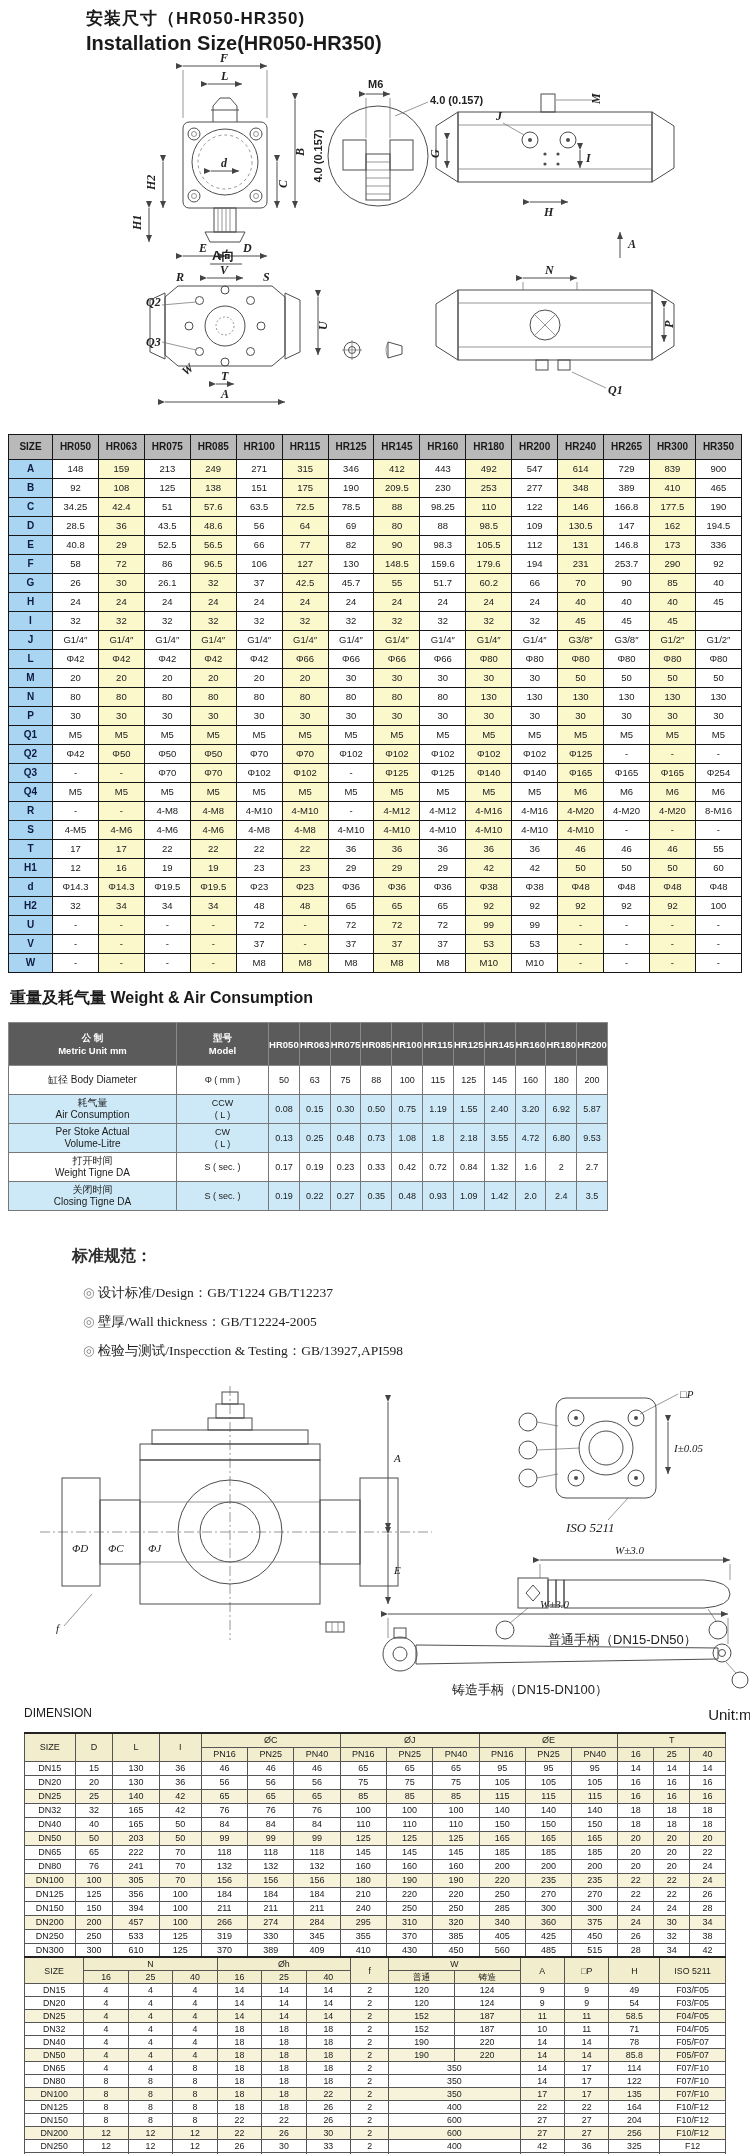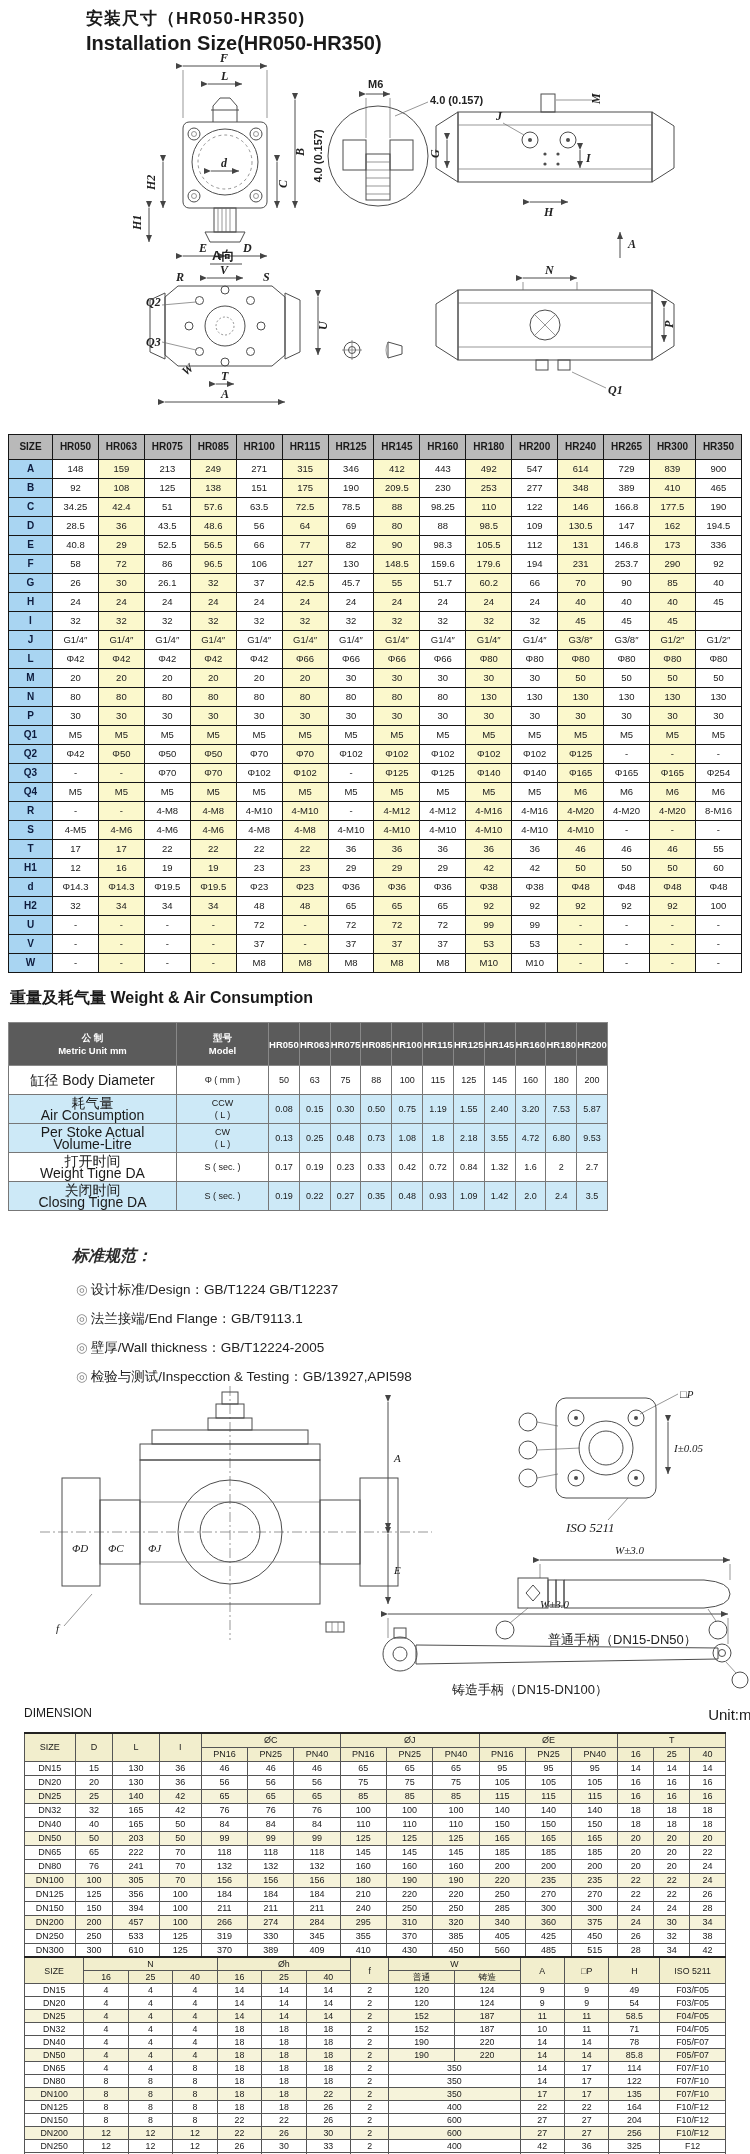--- a/index.html
+++ b/index.html
@@ -36,29 +36,29 @@
   .main td{background:#fff;}
   .main td.ylw{background:#fbf8cc;}
 
   
   table.weight{position:absolute;left:8px;top:1022px;width:600px;border-collapse:collapse;
                table-layout:fixed;font-size:9px;}
   .weight th,.weight td{border:1px solid #777;text-align:center;padding:1px 0;}
   .weight thead th{background:#5b5b5b;color:#fff;height:40px;font-size:9.5px;border-color:#888;}
   .weight thead th div{line-height:13px;}
   .weight tbody tr{height:29px;}
-  .weight tbody th{font-weight:normal;background:#fff;font-size:14px;}
+  .weight tbody th{font-weight:normal;background:#fff;font-size:10px;}
   .weight tbody td{background:#fff;}
   .weight tbody th div,.weight tbody td div{line-height:12px;}
   .weight tbody tr.blue th,.weight tbody tr.blue td{background:#cde9f7;}
 
   
   .standards{position:absolute;left:72px;top:1246px;}
-  .s-title{font-size:16px;font-weight:bold;color:#2b2b2b;margin:0 0 8px 0;font-style:italic;}
-  .standards ul{margin:4px;padding:0;}
+  .s-title{font-size:16px;font-weight:bold;color:#2b2b2b;margin:0 0 8px 0;}
+  .standards ul{margin:11px;padding:0;font-family:Liberation Serif, serif;}
   .standards li{list-style:none;font-size:13.5px;line-height:29px;color:#222;}
   .blt{color:#8a8a8a;margin-right:3px;}
 
   
   table.dim,table.bot{position:absolute;left:24px;border-collapse:collapse;table-layout:fixed;
       border-top:2px solid #222;border-bottom:2px solid #222;width:702px;}
   table.dim{top:1732px;font-size:9px;}
   table.bot{top:1956px;font-size:8.8px;}
   .dim th,.dim td,.bot th,.bot td{border:1px solid #555;text-align:center;padding:0;
       white-space:nowrap;overflow:hidden;}
@@ -815,21 +815,21 @@
           </td>
           <td>0.08</td>
           <td>0.15</td>
           <td>0.30</td>
           <td>0.50</td>
           <td>0.75</td>
           <td>1.19</td>
           <td>1.55</td>
           <td>2.40</td>
           <td>3.20</td>
-          <td>7.53</td>
+          <td>6.92</td>
           <td>5.87</td>
         </tr>
         <tr class="blue">
           <th>
             <div>Per Stoke Actual</div>
             <div>Volume-Litre</div>
           </th>
           <td>
             <div>CW</div>
             <div>( L )</div>
@@ -886,21 +886,20 @@
           <td>2.4</td>
           <td>3.5</td>
         </tr>
       </tbody>
     </table>
 
   <div class="standards">
     <div class="s-title">标准规范：</div>
     <ul id="standards-list">
         <li><span class="blt">◎</span><span>设计标准/Design：GB/T1224  GB/T12237</span></li>
-        <li><span class="blt">◎</span><span>法兰接端/End Flange：GB/T9113.1</span></li>
         <li><span class="blt">◎</span><span>壁厚/Wall thickness：GB/T12224-2005</span></li>
         <li><span class="blt">◎</span><span>检验与测试/Inspecction &amp; Testing：GB/13927,API598</span></li>
       </ul>
   </div>
 
   <svg class="drw" style="top:1382px" width="750" height="324" viewBox="0 0 750 324">
     <defs>
       <marker id="ar2" markerWidth="8" markerHeight="8" refX="7" refY="4" orient="auto">
         <path d="M0,1 L7,4 L0,7 z" fill="#444"></path>
       </marker>

